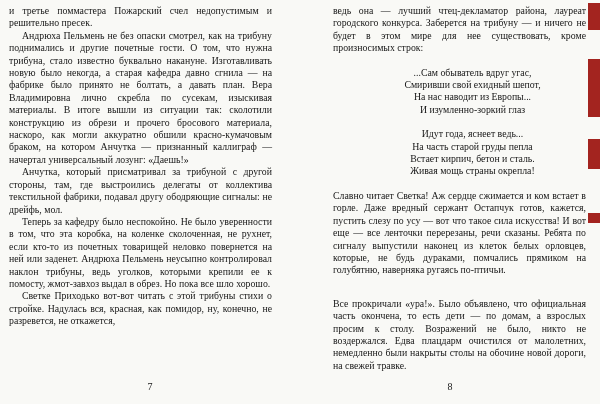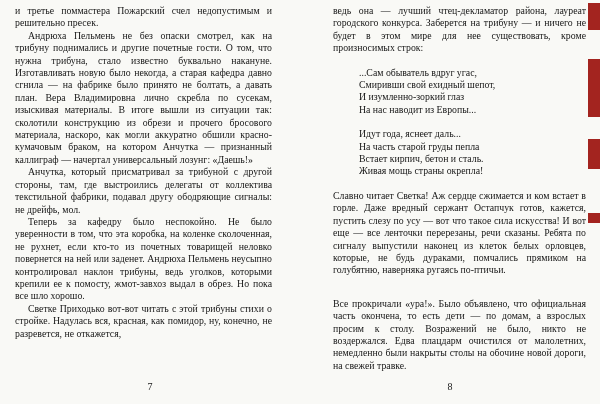--- a/index.html
+++ b/index.html
@@ -6,26 +6,26 @@
   body{
     width:600px;height:404px;overflow:hidden;position:relative;
     background:#f9f9f6;color:#161616;
     font-family:"Liberation Serif", serif;
   }
   .spread{display:flex;width:600px;height:404px;position:relative}
   .page{
     position:relative;box-sizing:border-box;width:300px;height:404px;
     font-size:9.8px;line-height:12.4px;text-align:justify;
   }
-  .page.left{padding:5px 28px 0 15px}
+  .page.left{padding:5px 28px 0 9px}
   .page.right{padding:5px 14px 4px 33px}
   .page p{margin:0;text-indent:13px}
   .page p.cont{text-indent:0}
   .page p.gap{margin-top:21px}
-  .poem{margin:12px 0 12px 26px;text-align:left}
+  .poem{margin:12px 0 12px 26px;text-align:center}
   .poem div{white-space:nowrap}
   .pagenum{
     position:absolute;bottom:11px;left:0;right:0;
     text-align:center;font-size:10px;text-indent:0;
   }
   .edge-markers{position:absolute;top:0;right:0;width:12px;height:404px}
   .edge-mark{position:absolute;right:0;width:12px}
 </style>
 </head>
 <body>
@@ -40,26 +40,26 @@
     <p>Светке Приходько вот-вот читать с этой трибуны стихи о стройке. Надулась вся, красная, как помидор, ну, конечно, не разревется, не откажется,</p>
     <div class="pagenum">7</div>
   </div>
 
   <div class="page right">
     <p class="cont">ведь она — лучший чтец-декламатор района, лауреат городского конкурса. Заберется на трибуну — и ничего не будет в этом мире для нее существовать, кроме произносимых строк:</p>
 
     <div class="poem">
       <div>...Сам обыватель вдруг угас,</div>
       <div>Смиривши свой ехидный шепот,</div>
+      <div>На нас наводит из Европы...</div>
       <div>И изумленно-зоркий глаз</div>
-      <div>На нас наводит из Европы...</div>
     </div>
 
     <div class="poem">
-      <div>Идут года, яснеет даль...</div>
+      <div>Идут года, яснеет ведь...</div>
       <div>На часть старой груды пепла</div>
       <div>Встает кирпич, бетон и сталь.</div>
       <div>Живая мощь страны окрепла!</div>
     </div>
 
     <p class="cont">Славно читает Светка! Аж сердце сжимается и ком встает в горле. Даже вредный сержант Остапчук готов, кажется, пустить слезу по усу — вот что такое сила искусства! И вот еще — все ленточки перерезаны, речи сказаны. Ребята по сигналу выпустили наконец из клеток белых орловцев, которые, не будь дураками, помчались прямиком на голубятню, наверняка ругаясь по-птичьи.</p>
     <p class="cont gap">Все прокричали «ура!». Было объявлено, что официальная часть окончена, то есть дети — по домам, а взрослых просим к столу. Возражений не было, никто не воздержался. Едва плацдарм очистился от малолетних, немедленно были накрыты столы на обочине новой дороги, на свежей травке.</p>
 
     <div class="pagenum">8</div>
   </div>

